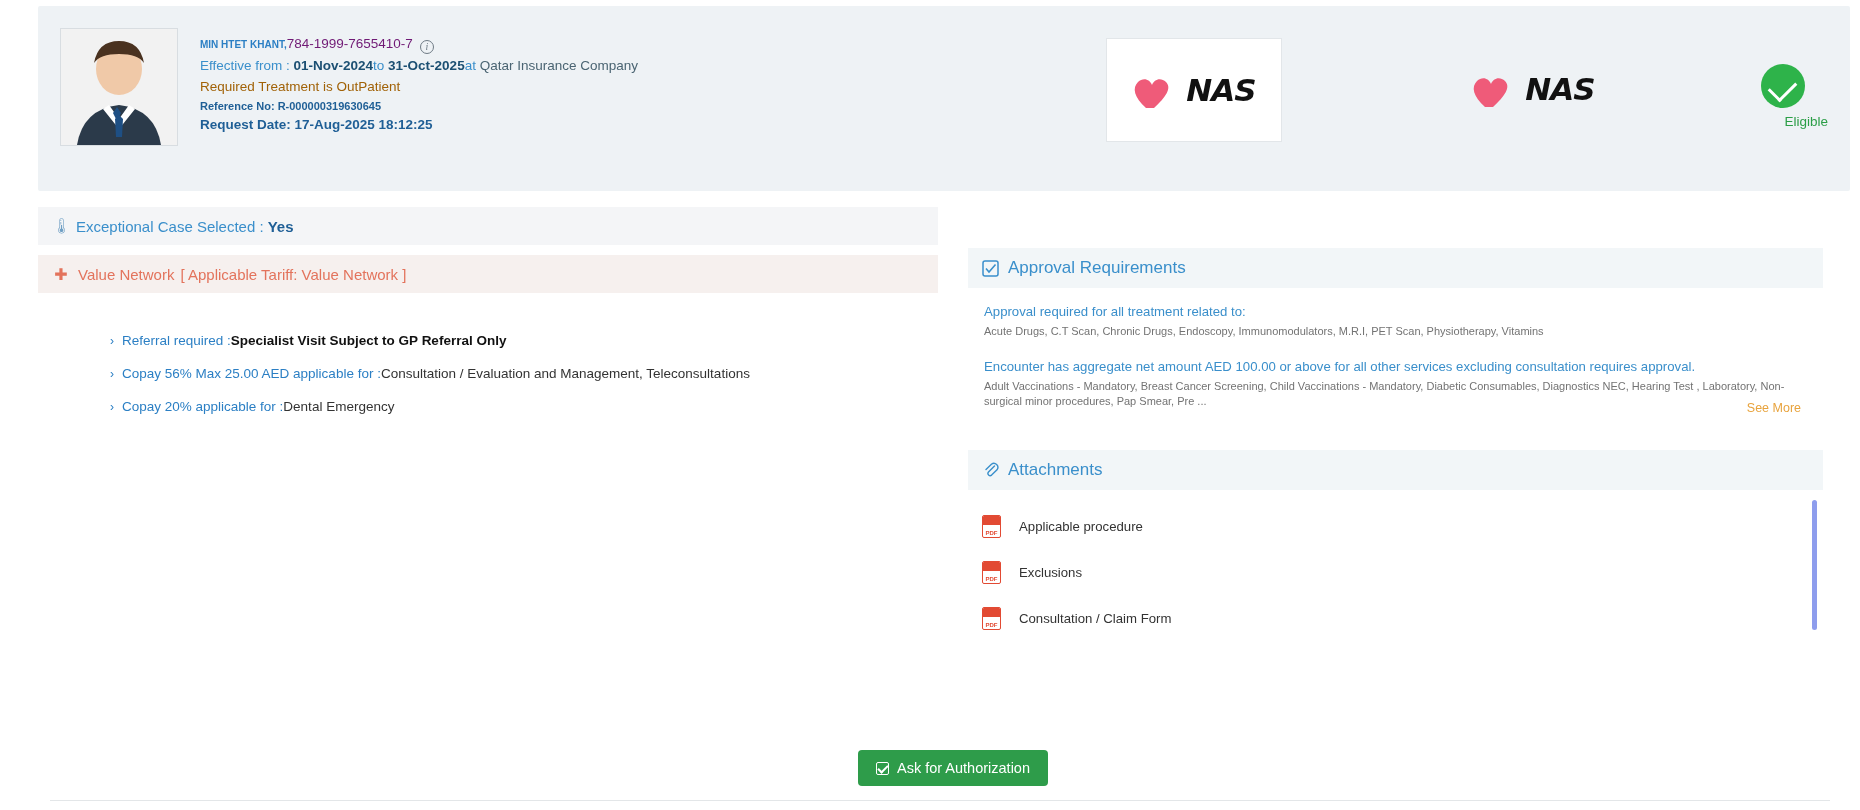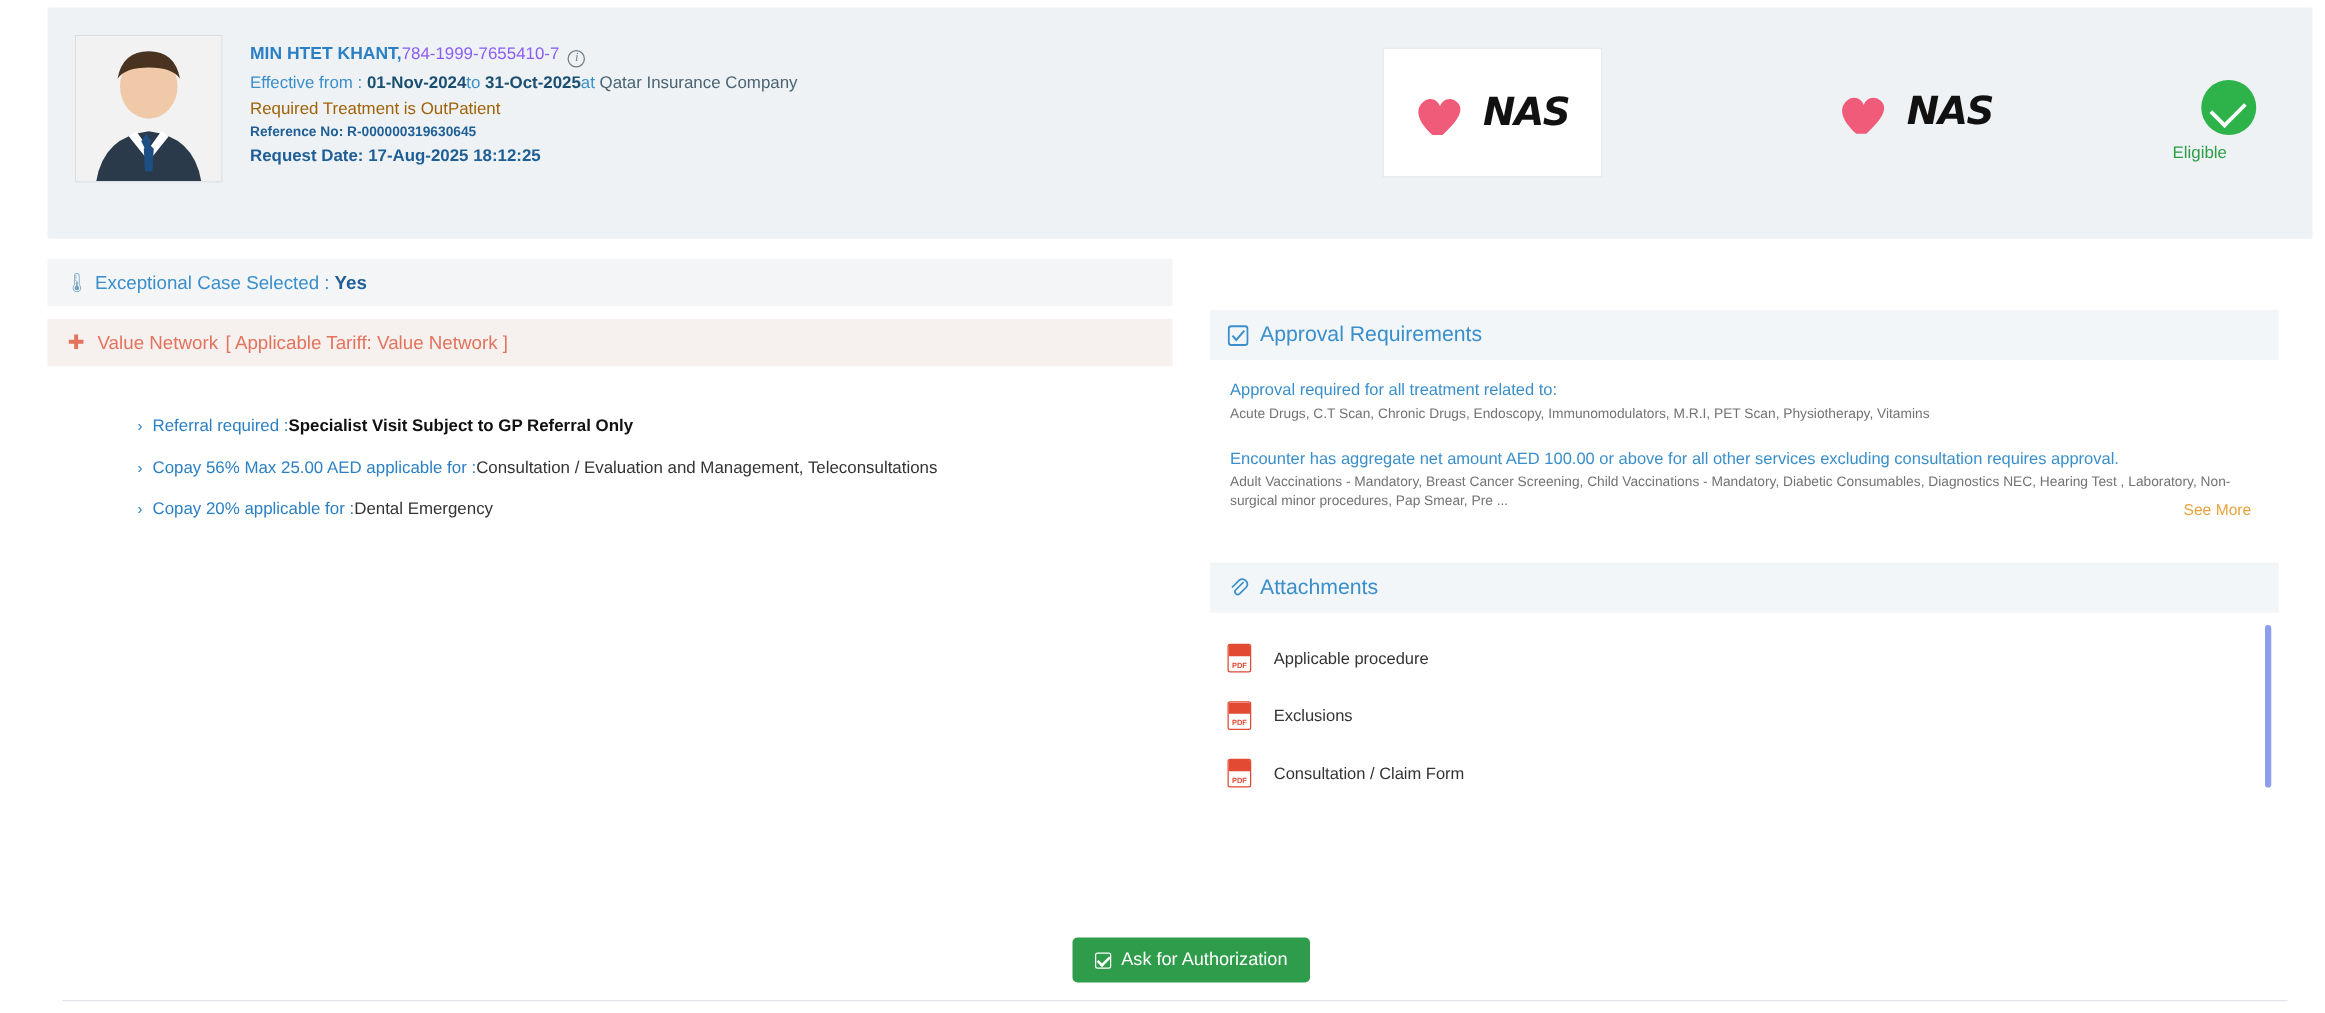--- a/index.html
+++ b/index.html
@@ -33,26 +33,26 @@
     border: 1px solid #d8dde1;
     overflow: hidden;
     flex: none;
   }
   .member-info {
     margin: 25px 0 0 22px;
     line-height: 1.55;
   }
   .member-name {
     color: #2b7fc4;
-    font-size: 14px;
+    font-size: 10px;
     font-weight: bold;
     display: inline;
   }
   .member-id {
-    color: #8b5cf6;
+    color: #701a75;
     font-size: 13.5px;
     display: inline;
   }
   .info-icon {
     display: inline-block;
     width: 14px; height: 14px;
     border: 1.4px solid #6f7b85;
     border-radius: 50%;
     color: #6f7b85;
     font-size: 10px;
@@ -92,21 +92,21 @@
     font-style: italic;
     font-size: 31px;
     color: #111111;
     letter-spacing: -1px;
   }
 
   .eligible-wrap {
     position: absolute;
     left: 1700px; top: 58px;
     width: 90px;
-    text-align: left;
+    text-align: right;
   }
   .eligible-badge {
     width: 44px; height: 44px;
     border-radius: 50%;
     background: #2eb34a;
     margin: 0 auto 6px auto;
     position: relative;
   }
   .eligible-badge:after {
     content: "";

